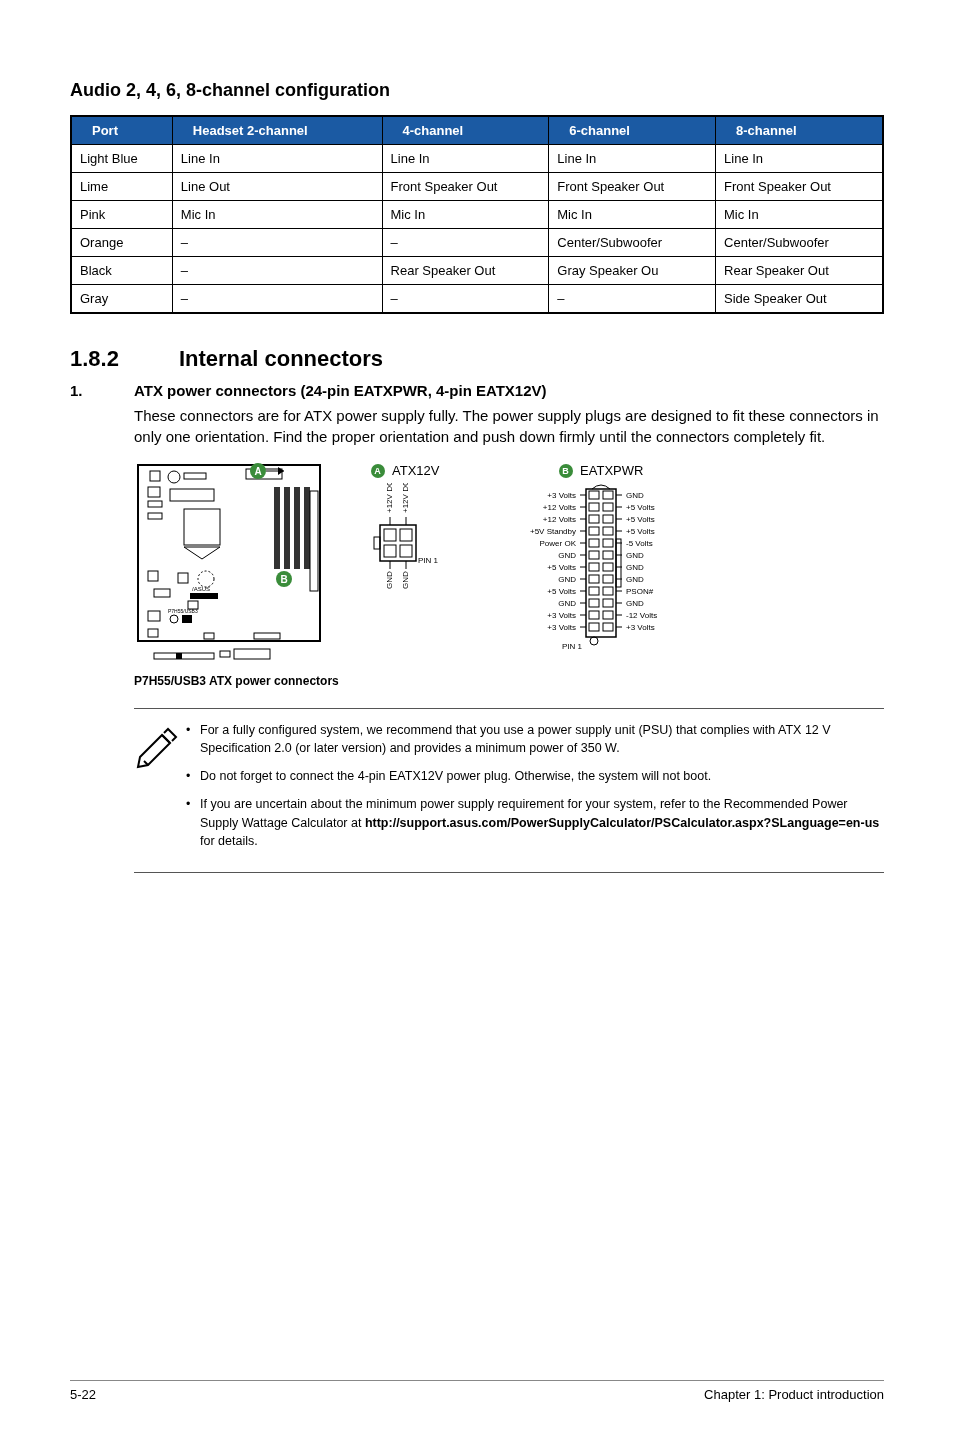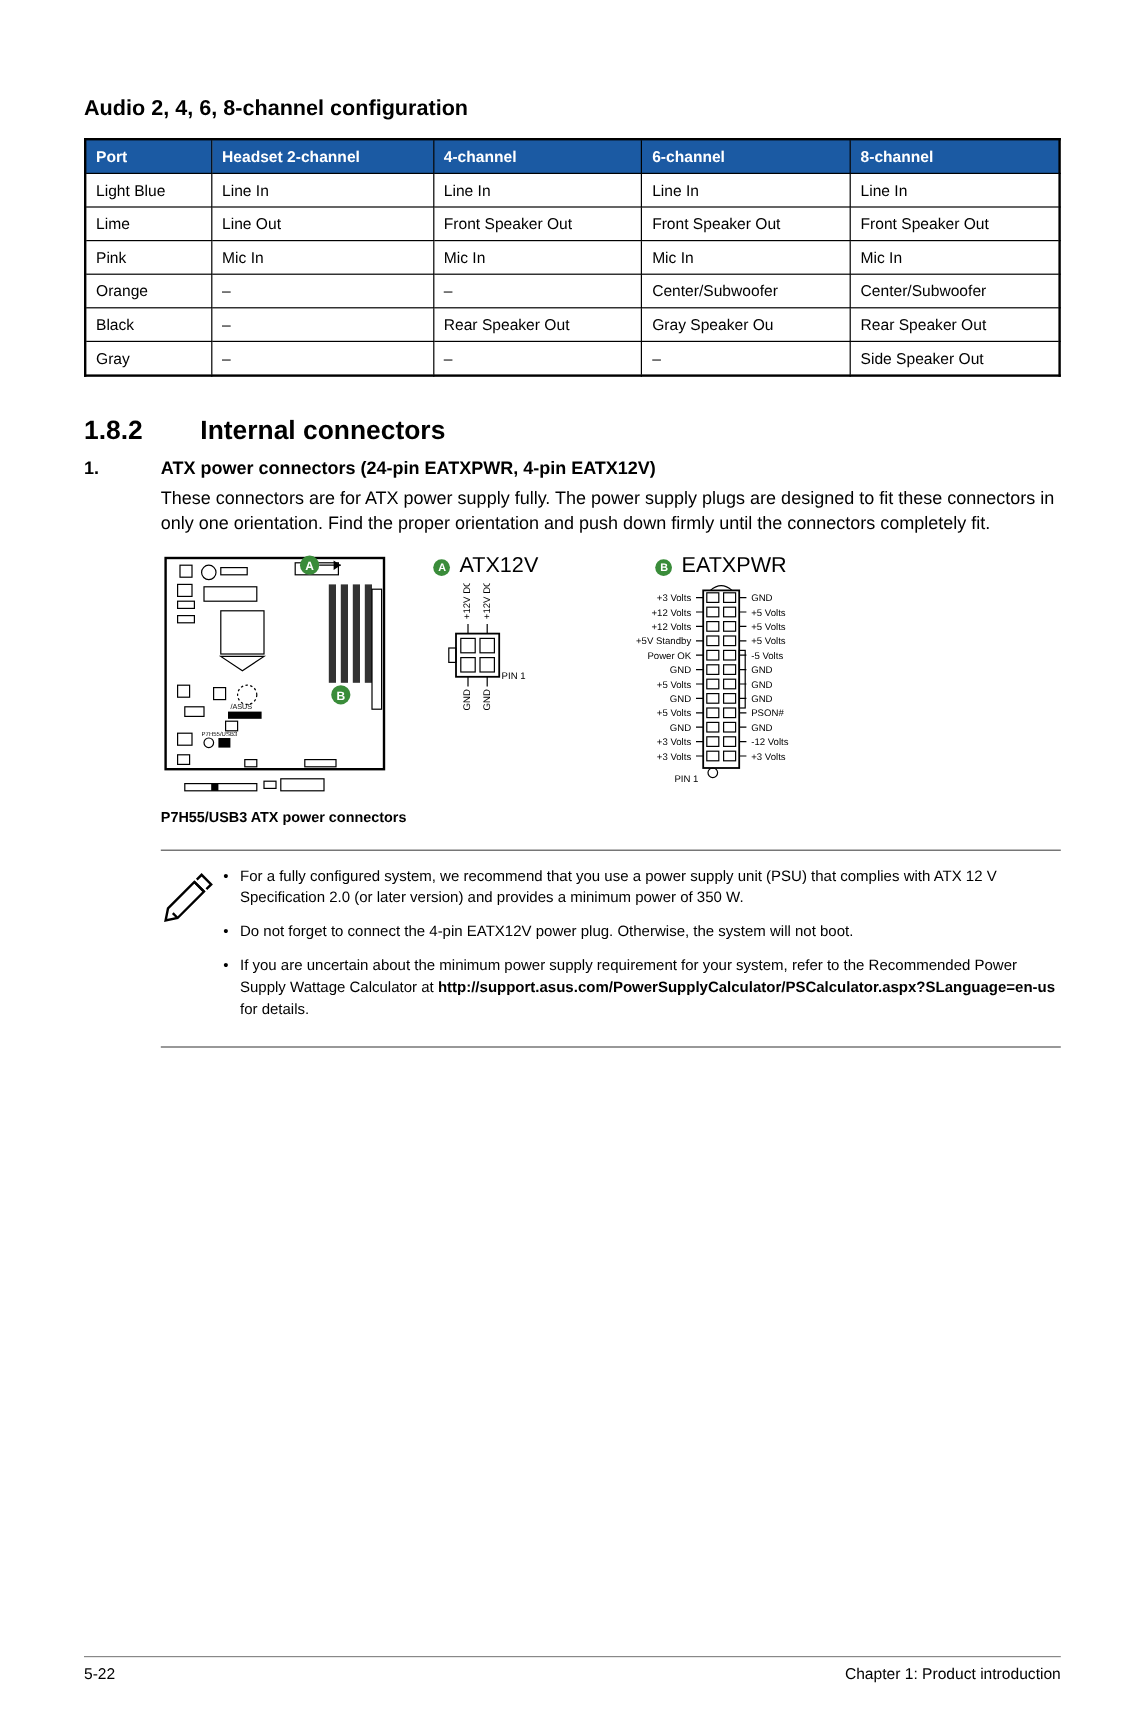--- a/index.html
+++ b/index.html
@@ -21,31 +21,31 @@
     width: 100%;
     border-collapse: collapse;
     border: 2px solid #000;
     font-size: 13px;
   }
   table.audio th {
     background: #1b5aa3;
     color: #fff;
     font-weight: bold;
     text-align: left;
-    padding: 6px 8px;
+    padding: 6px 20px;
     border: 1px solid #000;
   }
   table.audio td {
     padding: 6px 8px;
     border: 1px solid #000;
   }
   .h2-row {
     display: flex;
     align-items: baseline;
-    gap: 48px;
+    gap: 60px;
     margin-top: 32px;
     margin-bottom: 10px;
   }
   .h2-num {
     font-size: 22px;
     font-weight: bold;
   }
   .h2-title {
     font-size: 22px;
     font-weight: bold;
@@ -128,21 +128,21 @@
     bottom: 36px;
     left: 70px;
     right: 70px;
     display: flex;
     justify-content: space-between;
     font-size: 13px;
     border-top: 1px solid #888;
     padding-top: 6px;
   }
   .atx-label {
-    font-size: 18px;
+    font-size: 13px;
   }
   .bullet-circle {
     display: inline-flex;
     align-items: center;
     justify-content: center;
     width: 14px;
     height: 14px;
     border-radius: 50%;
     background: #3a8c3a;
     color: #fff;

